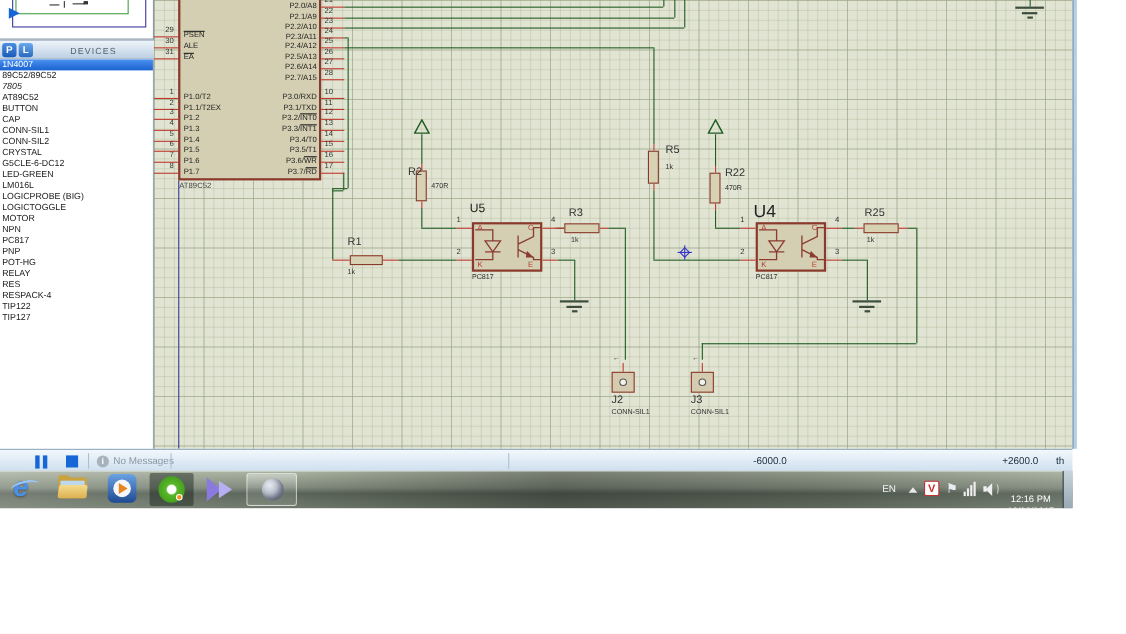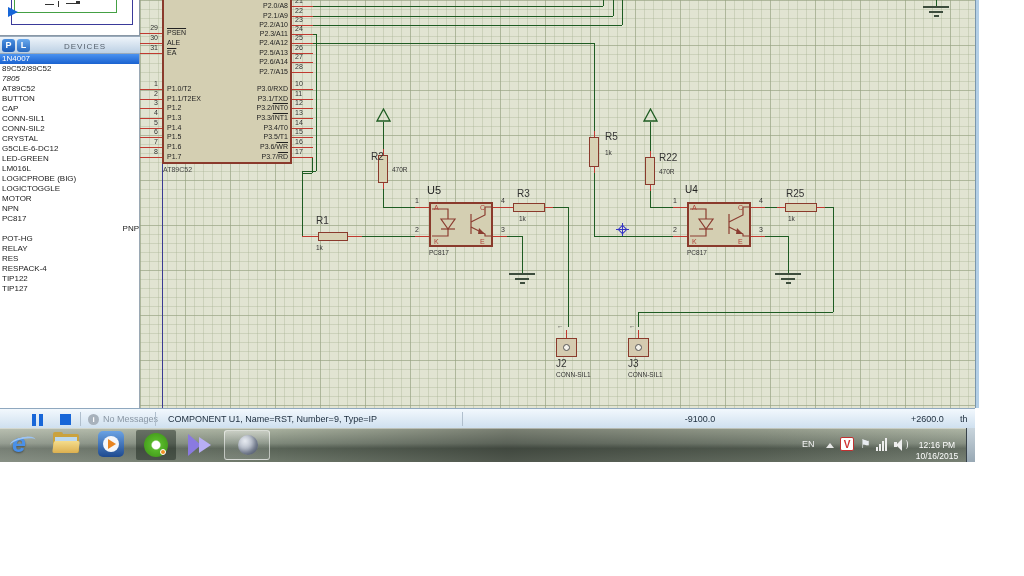--- a/index.html
+++ b/index.html
@@ -254,21 +254,21 @@
                 <path d="M61,3 L54,3 L54,11 L40,18"></path>
                 <path d="M40,10 V30"></path>
                 <path d="M40,23 L54,30 L54,32 L61,32"></path>
               </g>
               <path d="M48,24 L54,30 L47,30 Z" fill="#8b3c30"></path>
             </svg><span class="oletter" style="left: 3px; top: 0px;">A</span><span class="oletter" style="left: 49px; top: 0px;">C</span><span class="oletter" style="left: 3px; top: 34px;">K</span><span class="oletter" style="left: 49px; top: 34px;">E</span></div>
           <div class="abs pinnum" style="position: absolute; left: 673px; top: 197px;">1</div>
           <div class="abs pinnum" style="position: absolute; left: 673px; top: 226px;">2</div>
           <div class="abs pinnum" style="position: absolute; left: 759px; top: 197px;">4</div>
           <div class="abs pinnum" style="position: absolute; left: 759px; top: 226px;">3</div>
-          <div class="abs" style="position: absolute; left: 685px; top: 184px; font-size: 10px; color: rgb(34, 34, 34);">U4</div>
+          <div class="abs" style="position: absolute; left: 685px; top: 184px; font-size: 16px; color: rgb(34, 34, 34);">U4</div>
           <div class="abs small" style="position: absolute; left: 687px; top: 249px;">PC817</div>
           <div class="abs jbox" style="position: absolute; left: 556px; top: 338px; width: 21px; height: 19px;"></div>
           <div class="abs jcirc" style="position: absolute; left: 563px; top: 344px; width: 7px; height: 7px;"></div>
           <div class="abs small" style="position: absolute; left: 557px; top: 322px;">←</div>
           <div class="abs ref" style="position: absolute; left: 556px; top: 358px;">J2</div>
           <div class="abs small" style="position: absolute; left: 556px; top: 371px;">CONN-SIL1</div>
           <div class="abs jbox" style="position: absolute; left: 628px; top: 338px; width: 21px; height: 19px;"></div>
           <div class="abs jcirc" style="position: absolute; left: 635px; top: 344px; width: 7px; height: 7px;"></div>
           <div class="abs small" style="position: absolute; left: 629px; top: 322px;">←</div>
           <div class="abs ref" style="position: absolute; left: 628px; top: 358px;">J3</div>
@@ -325,43 +325,42 @@
       <div class="dev-row" style="top: 70px;">CONN-SIL2</div>
       <div class="dev-row" style="top: 80px;">CRYSTAL</div>
       <div class="dev-row" style="top: 90px;">G5CLE-6-DC12</div>
       <div class="dev-row" style="top: 100px;">LED-GREEN</div>
       <div class="dev-row" style="top: 110px;">LM016L</div>
       <div class="dev-row" style="top: 120px;">LOGICPROBE (BIG)</div>
       <div class="dev-row" style="top: 130px;">LOGICTOGGLE</div>
       <div class="dev-row" style="top: 140px;">MOTOR</div>
       <div class="dev-row" style="top: 150px;">NPN</div>
       <div class="dev-row" style="top: 160px;">PC817</div>
-      <div class="dev-row" style="top: 170px; text-align: right;">PNP</div>
+      <div class="dev-row" style="top: 170px;">PNP</div>
       <div class="dev-row" style="top: 180px;">POT-HG</div>
       <div class="dev-row" style="top: 190px;">RELAY</div>
       <div class="dev-row" style="top: 200px;">RES</div>
       <div class="dev-row" style="top: 210px;">RESPACK-4</div>
       <div class="dev-row" style="top: 220px;">TIP122</div>
       <div class="dev-row" style="top: 230px;">TIP127</div>
     </div>
 
   <div class="abs statusbar" style="left:0;top:408px;width:975px;height:20px;">
     <div class="abs" style="left:8px;top:414px;margin-top:-408px;top:6px;width:0;height:0;border-left:10px solid #1766d8;border-top:5.5px solid transparent;border-bottom:5.5px solid transparent;"></div>
     <div class="abs" style="left:32px;top:5px;width:11px;height:12px;">
       <div class="abs" style="left:0;top:0;width:4px;height:12px;background:#1766d8;"></div>
       <div class="abs" style="left:7px;top:0;width:4px;height:12px;background:#1766d8;"></div>
     </div>
     <div class="abs" style="left:60px;top:5px;width:11px;height:11px;background:#1766d8;"></div>
     <div class="abs sep" style="left:80px;top:3px;height:14px;"></div>
     <div class="abs" style="left:88px;top:5px;width:11px;height:11px;border-radius:50%;background:#a8b2bc;color:#fff;font-size:8px;font-weight:bold;text-align:center;line-height:11px;">i</div>
     <div class="abs sbtext sbgray" style="left:103px;top:4px;">No Messages</div>
     <div class="abs sep" style="left:155px;top:3px;height:14px;"></div>
-    <div class="abs sbtext" style="left:168px;top:4px;">COMPONENT U1, Name=RST, Number=9, Type=IP</div>
     <div class="abs sep" style="left:462px;top:3px;height:14px;"></div>
-    <div class="abs sbtext" style="left:665px;top:4px;width:70px;text-align:center;">-9100.0</div>
+    <div class="abs sbtext" style="left:665px;top:4px;width:70px;text-align:center;">-6000.0</div>
     <div class="abs sbtext" style="left:900px;top:4px;width:55px;text-align:center;">+2600.0</div>
     <div class="abs sbtext" style="left:960px;top:4px;">th</div>
   </div>
 
   <div class="abs taskbar" style="left:0;top:428px;width:975px;height:34px;">
     <div class="abs tb-shade" style="left:0;top:0;width:975px;height:34px;"></div>
     <div class="abs" style="left:0;top:0;width:975px;height:1px;background:rgba(255,255,255,.4);"></div>
 
     <div class="abs" style="left:8px;top:1px;width:30px;height:30px;">
       <span class="abs" style="left:4px;top:0px;font-size:25px;font-weight:bold;font-style:italic;color:#4a90e8;text-shadow:0 1px 2px rgba(0,0,0,.4);">e</span>
@@ -405,20 +404,20 @@
       <div class="abs" style="left:0;bottom:0;width:2px;height:4px;background:#eee;"></div>
       <div class="abs" style="left:3px;bottom:0;width:2px;height:7px;background:#eee;"></div>
       <div class="abs" style="left:6px;bottom:0;width:2px;height:10px;background:#eee;"></div>
       <div class="abs" style="left:9px;bottom:0;width:2px;height:13px;background:#eee;"></div>
     </div>
     <div class="abs" style="left:894px;top:10px;width:14px;height:13px;">
       <div class="abs" style="left:0;top:4px;width:3px;height:5px;background:#eee;"></div>
       <div class="abs" style="left:2px;top:1px;width:0;height:0;border-right:6px solid #eee;border-top:6px solid transparent;border-bottom:6px solid transparent;"></div>
       <div class="abs" style="left:9px;top:2px;width:5px;height:9px;border-right:1.5px solid #eee;border-radius:50%;"></div>
     </div>
-    <div class="abs" style="left:908px;top:12px;width:58px;height:26px;">
+    <div class="abs" style="left:908px;top:20px;width:58px;height:26px;">
       <div class="clock">12:16 PM</div>
       <div class="clock">10/16/2015</div>
     </div>
     <div class="abs" style="left:966px;top:0;width:9px;height:34px;background:linear-gradient(#c8d4dc,#98a8b4);border-left:1px solid #38424a;"></div>
   </div>
 
 </div>
 
 </body></html>

